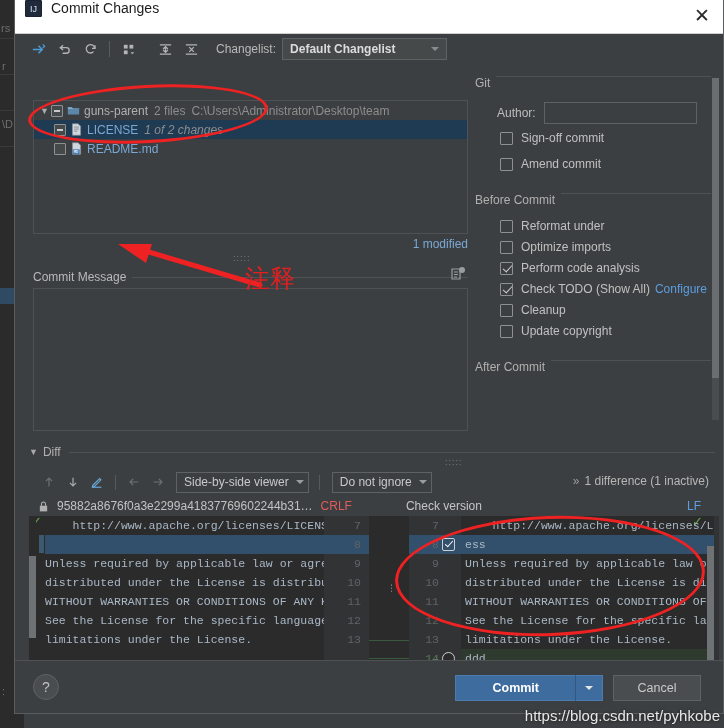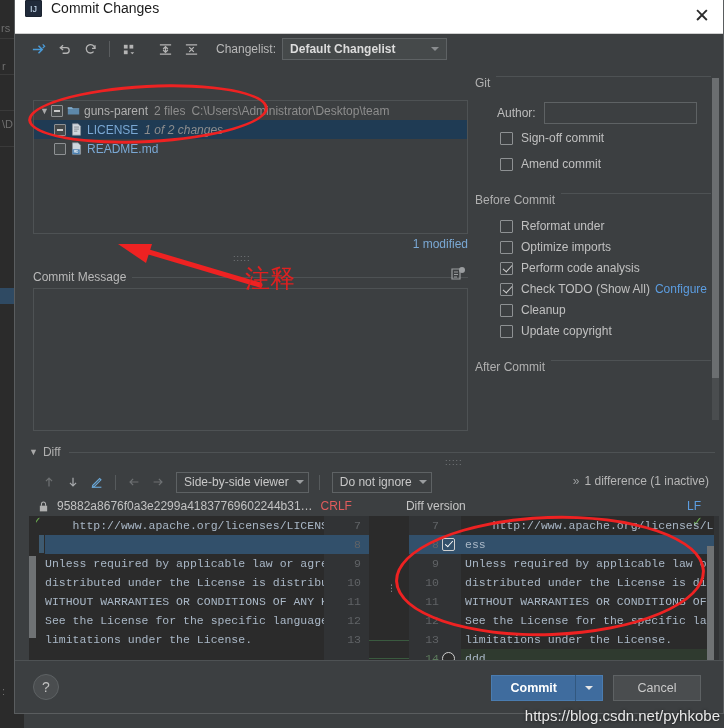--- a/index.html
+++ b/index.html
@@ -149,21 +149,21 @@
   .hsb { position:absolute; bottom:2px; height:7px; background:#4f5254; }
 
   
   .bottom { position:absolute; left:0; bottom:0; width:708px; height:52px; background:#3c3f41;
             border-top:1px solid #4e5254; }
   .help { position:absolute; left:18px; top:13px; width:26px;height:26px;border-radius:50%;
           background:#4a4d4f; border:1px solid #5e6264; color:#c0c0c0; font-size:14px;
           display:flex;align-items:center;justify-content:center;cursor:pointer;}
   .btn-commit { position:absolute; right:120px; top:14px; height:26px; background:#3f6c9e;
                 border:1px solid #4a7cb0; display:flex; align-items:center; cursor:pointer;}
-  .btn-commit .lab { color:#ffffff; font-size:12.5px; font-weight:bold; padding:0 18px; }
+  .btn-commit .lab { color:#ffffff; font-size:12.5px; font-weight:bold; padding:0 36px; }
   .btn-commit .split { width:1px; height:26px; background:#32587f; }
   .btn-commit .arw { width:26px; display:flex;align-items:center;justify-content:center; }
   .btn-commit .arw i { width:0;height:0;border-left:4px solid transparent;border-right:4px solid transparent;
                 border-top:4px solid #e6e6e6; display:block;}
   .btn-cancel { position:absolute; right:22px; top:14px; width:88px; height:26px; background:#4a4d4f;
                 border:1px solid #5e6264; color:#c9c9c9; font-size:12.5px;
                 display:flex;align-items:center;justify-content:center;cursor:pointer;}
 
   
   .anno { position:absolute; pointer-events:none; }
@@ -411,21 +411,21 @@
         <span class="chev">»</span><span>1 difference (1 inactive)</span>
       </div>
 
       <div class="diff-sub">
         <svg class="lock" viewBox="0 0 16 16">
             <rect x="3.5" y="7" width="9" height="7" fill="#b0b0b0"></rect>
             <path d="M5.5 7V5a2.5 2.5 0 0 1 5 0v2" stroke="#b0b0b0" stroke-width="1.3" fill="none"></path>
           </svg>
         <span class="hash">95882a8676f0a3e2299a41837769602244b31…</span>
         <span class="crlf">CRLF</span>
-        <span class="yourver">Diff version</span>
+        <span class="yourver">Check version</span>
         <span class="lf">LF</span>
       </div>
 
       <div class="diffarea">
 
         <div class="pane paneL">
           <div class="greencheck" style="position:absolute;left:2px;top:-2px;">✓</div>
           <div style="position:absolute;left:0;top:0;width:7px;height:180px;background:#2b2b2b"></div>
           <div style="position:absolute;left:0;top:40px;width:7px;height:82px;background:#6f7274"></div>
           <div style="position:absolute;left:16px;top:0;width:279px;">

